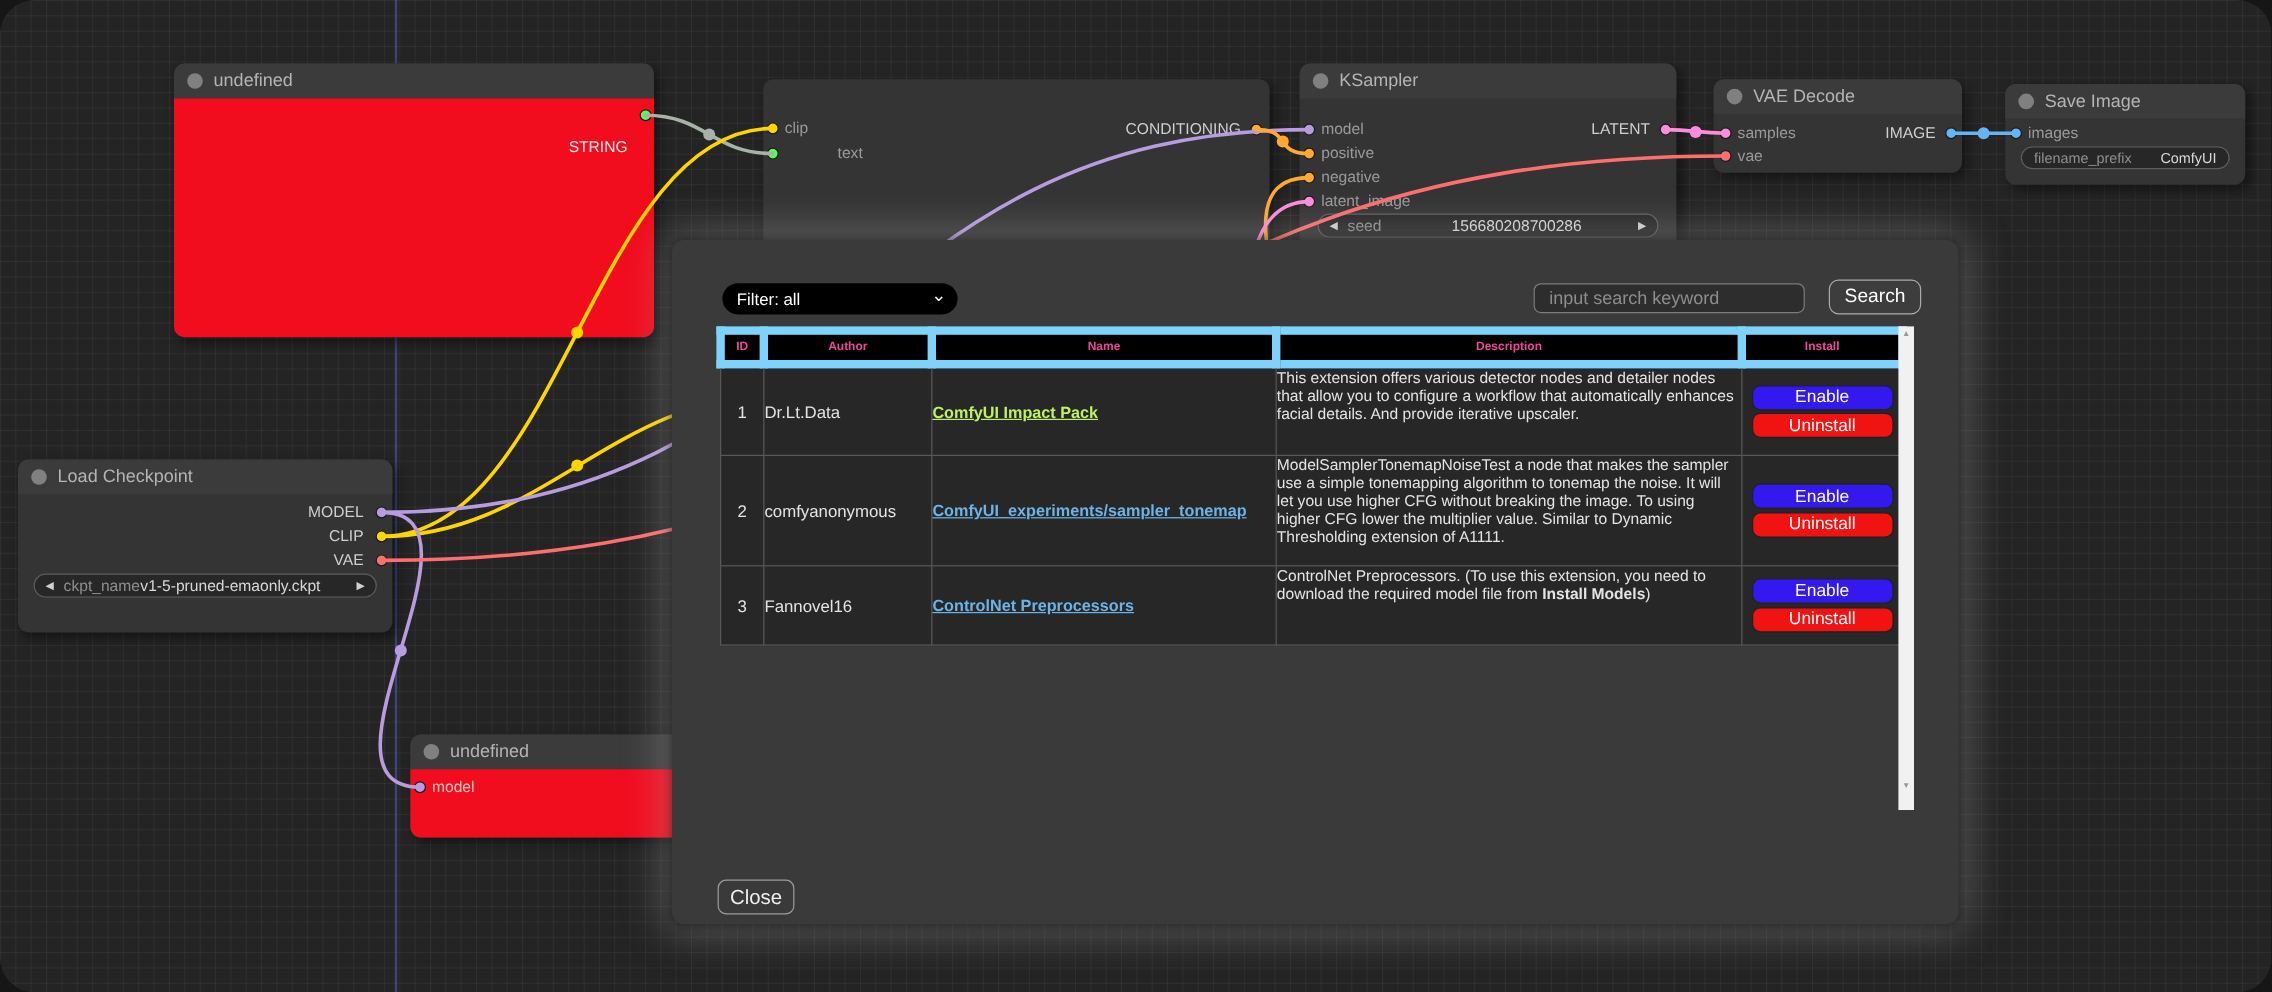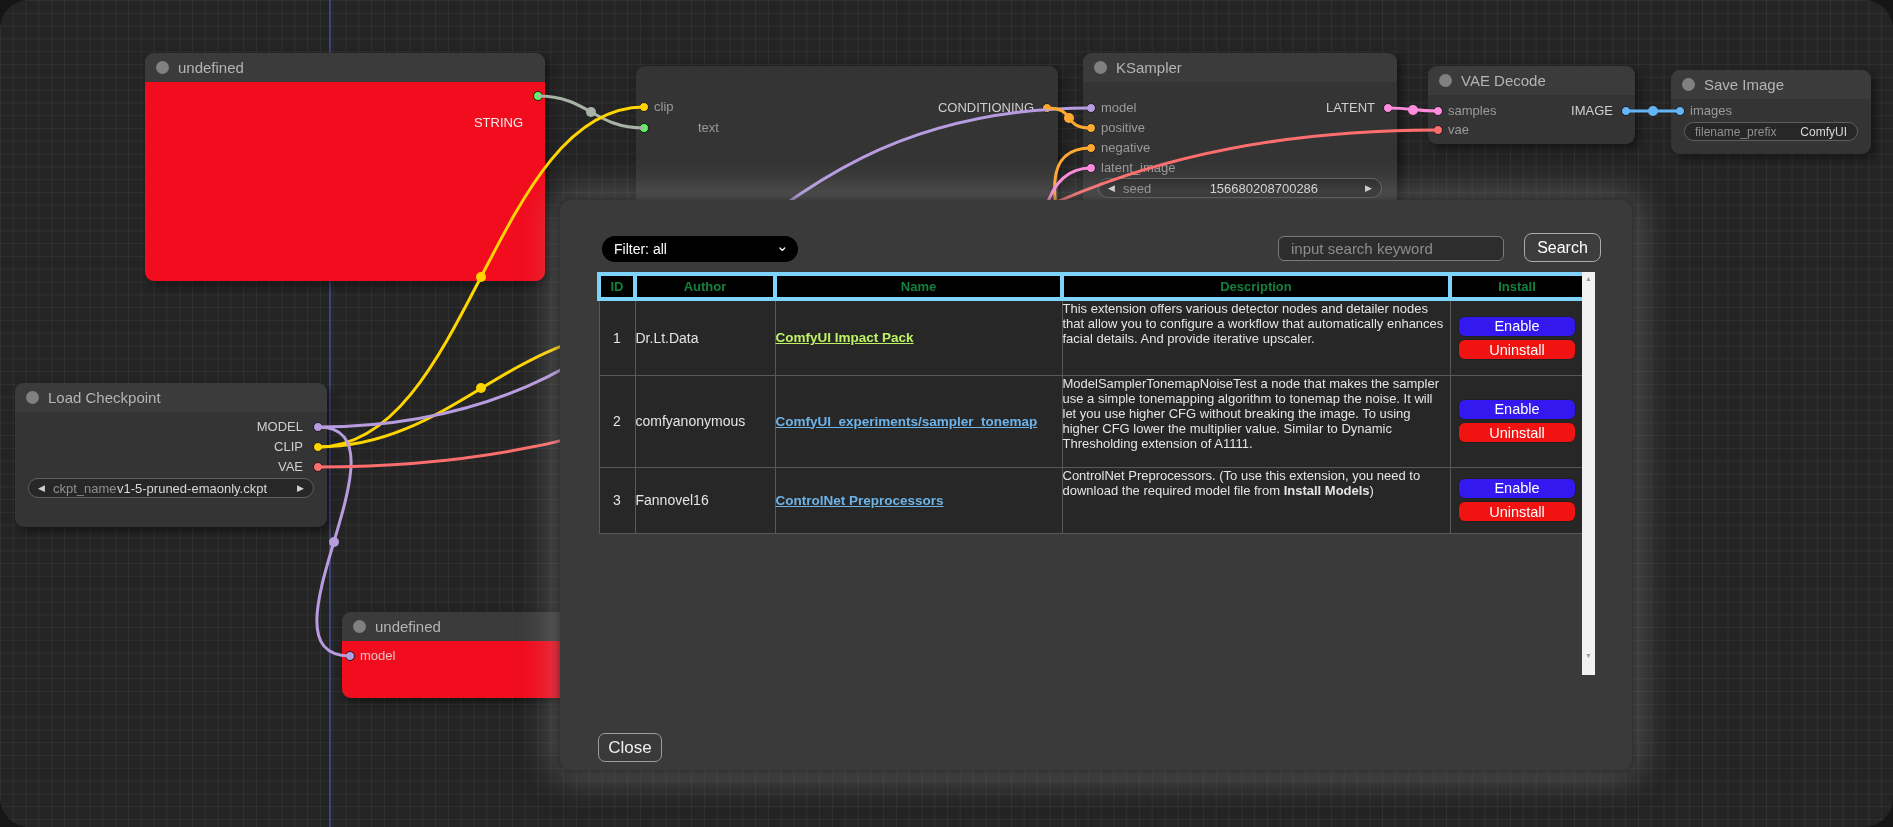--- a/index.html
+++ b/index.html
@@ -39,21 +39,21 @@
   .chev{position:absolute;left:216px;top:37px;color:#fff;font-size:15px;pointer-events:none;}
   .searchbox{position:absolute;left:718px;top:36px;width:200px;height:23px;background:#2d2d2d;
              border:1.5px solid #7b7b7b;border-radius:6px;color:#cccccc;padding:0 12px;font-size:15px;
              font-family:"Liberation Sans",sans-serif;}
   .searchbox::placeholder{color:#8d8d8d;}
   .searchbtn{position:absolute;left:952px;top:33px;width:77px;height:29px;background:#3d3d3d;
              border:1.5px solid #ababab;border-radius:8px;color:#fff;font-size:16px;cursor:pointer;
              font-family:"Liberation Sans",sans-serif;margin-left:12px;}
   table.ext{position:absolute;left:37px;top:72px;width:985px;border-collapse:collapse;table-layout:fixed;
             font-size:13px;color:#e4e4e4;}
-  table.ext th{background:#000;color:#15803d;height:21px;font-size:13px;font-weight:bold;border:4px solid #7dd3fc;padding:0;}
+  table.ext th{background:#000;color:#ec4899;height:21px;font-size:10px;font-weight:bold;border:7px solid #7dd3fc;padding:0;}
   table.ext td{border:1px solid #585858;padding:0;background:#272727;}
   table.ext tbody tr:nth-child(1){height:76px;}
   table.ext tbody tr:nth-child(2){height:92px;}
   table.ext tbody tr:nth-child(3){height:66px;}
   td.c-id{text-align:center;font-size:14px;}
   td.c-author{padding-left:8px;font-size:14px;}
   td.c-name{padding-left:8px;}
   td.c-name a{font-weight:bold;text-decoration:underline;font-size:13.5px;}
   td.c-desc{padding:1px 5px;vertical-align:top;line-height:15px;font-size:13px;}
   td.c-install{text-align:center;}

